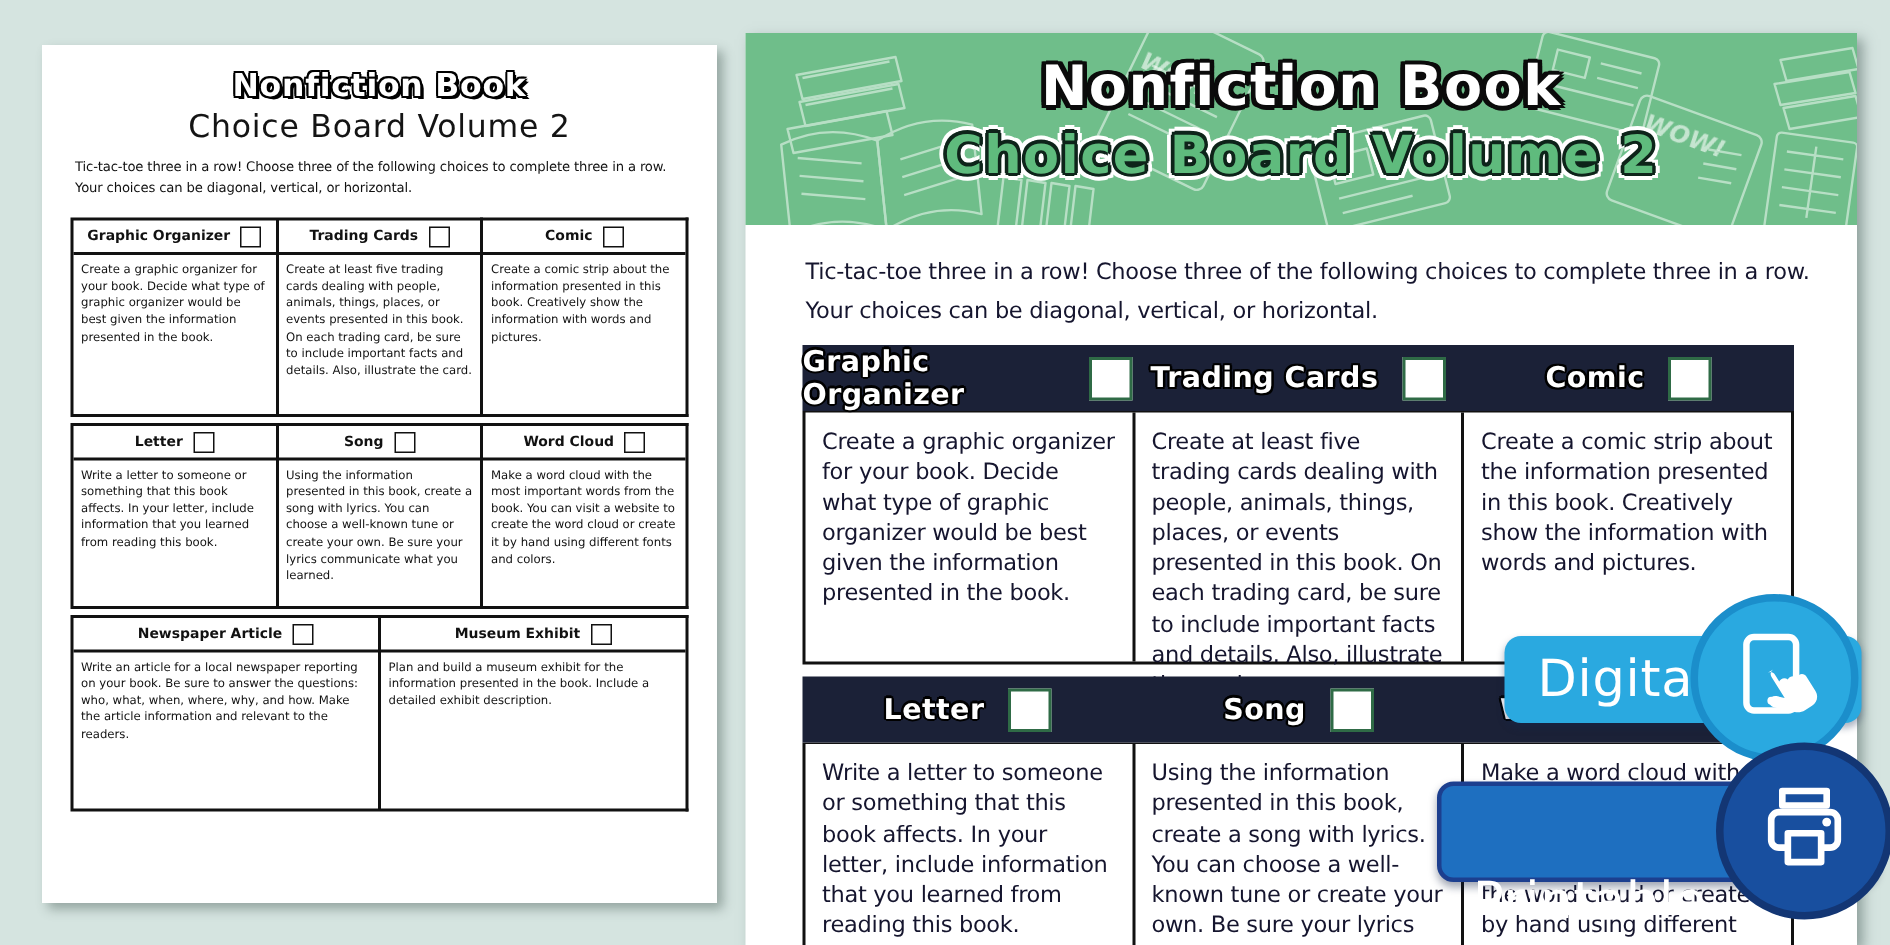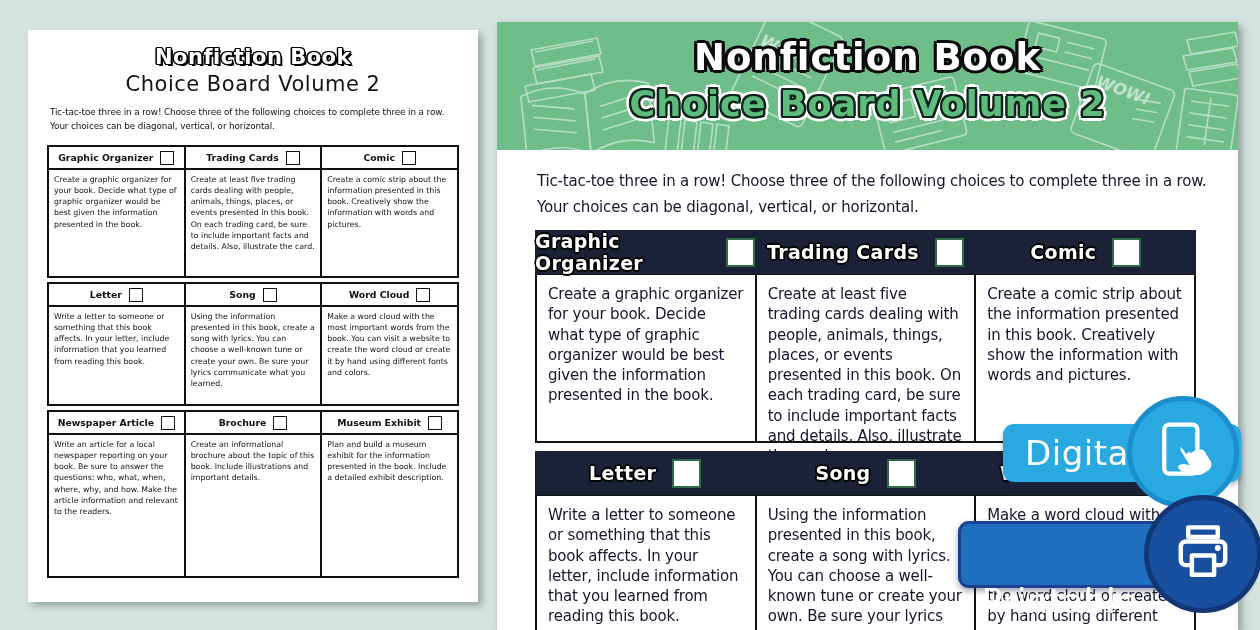--- a/index.html
+++ b/index.html
@@ -8,21 +8,21 @@
 
   
   .sheet{position:absolute;left:28px;top:30px;width:450px;height:572px;background:#fff;
          box-shadow:4px 4px 7px rgba(70,90,85,.45);}
   .sheet-title1{margin-top:15px;text-align:center;font-size:21px;font-weight:bold;color:#fff;letter-spacing:.5px;
     text-shadow:1.4px 0 #000,-1.4px 0 #000,0 1.4px #000,0 -1.4px #000,1.1px 1.1px #000,-1.1px 1.1px #000,1.1px -1.1px #000,-1.1px -1.1px #000,2.2px 2.2px 0 #000;}
   .sheet-title2{text-align:center;font-size:21px;color:#141414;margin-top:3px;letter-spacing:.5px;}
   .sheet-instructions{margin:10px 18px 0 22px;width:410px;font-size:8.8px;line-height:1.55;color:#111;letter-spacing:-.1px;}
   .sheet-grid{margin:12px auto 0;width:412px;display:flex;flex-direction:column;gap:4px;}
   .s-row{display:flex;}
-  .s-row.r1{height:133px}.s-row.r2{height:124px}.s-row.r3{height:168px}
+  .s-row.r1{height:133px}.s-row.r2{height:124px}.s-row.r3{height:131px}
   .s-cell{flex:1;border:2px solid #111;display:flex;flex-direction:column;background:#fff;}
   .s-cell:not(:first-child){border-left-width:0;}
   .s-head{height:21px;flex:none;border-bottom:2px solid #111;display:flex;align-items:center;justify-content:center;gap:7px;
           font-weight:bold;font-size:9.3px;color:#111;}
   .s-box{width:12px;height:12px;border:1.6px solid #111;background:#fff;flex:none;}
   .s-body{padding:4px 5px;font-size:7.8px;line-height:1.42;color:#111;}
   .sheet-footer{position:absolute;left:12px;right:12px;bottom:8px;border-top:2.5px solid #111;height:38px;
                 display:flex;align-items:center;}
   .cloud{position:relative;width:38px;height:15px;background:#111;border-radius:8px;margin-top:10px;margin-left:6px;}
   .cloud::before{content:"";position:absolute;left:4px;top:-7px;width:14px;height:14px;background:#111;border-radius:50%;}
@@ -134,27 +134,20 @@
       <div class="s-row r3">
         <div class="s-cell">
           <div class="s-head">
               <span>Newspaper Article</span>
               <span class="s-box"></span>
             </div>
           <div class="s-body">Write an article for a local newspaper reporting on your book. Be sure to answer the questions: who, what, when, where, why, and how. Make the article information and relevant to the readers.</div>
         </div>
         <div class="s-cell">
           <div class="s-head">
-              <span>Brochure</span>
-              <span class="s-box"></span>
-            </div>
-          <div class="s-body">Create an informational brochure about the topic of this book. Include illustrations and important details.</div>
-        </div>
-        <div class="s-cell">
-          <div class="s-head">
               <span>Museum Exhibit</span>
               <span class="s-box"></span>
             </div>
           <div class="s-body">Plan and build a museum exhibit for the information presented in the book. Include a detailed exhibit description.</div>
         </div>
       </div>
     </div>
 
   </div>
 

